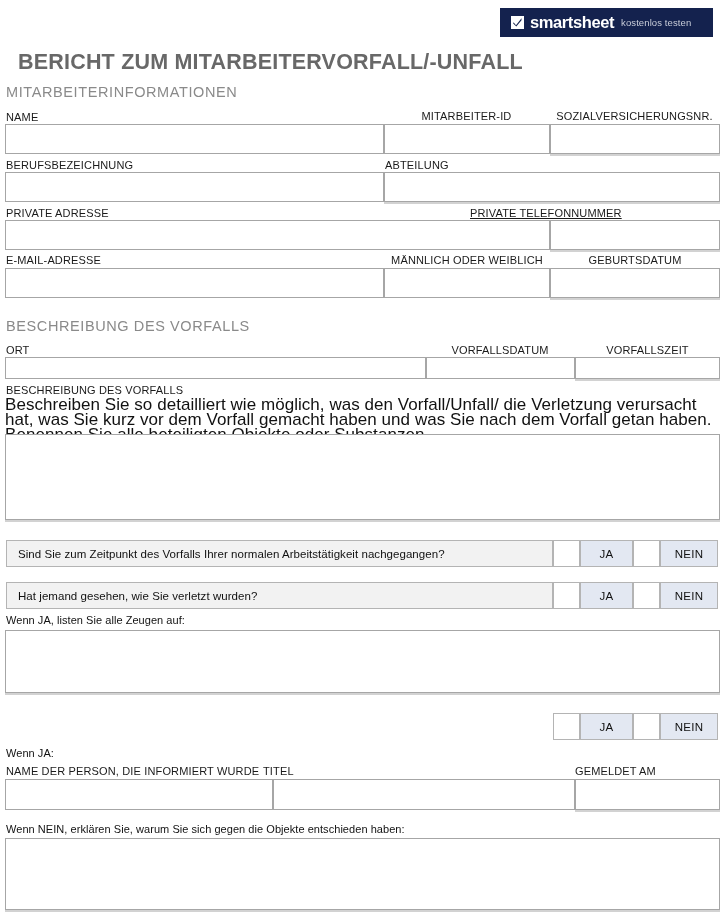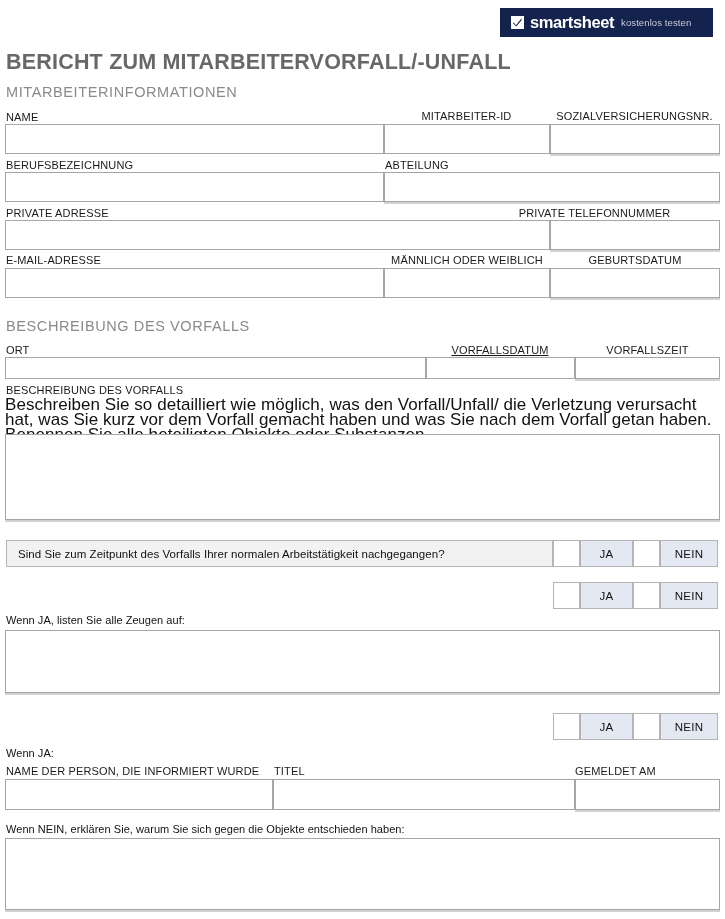--- a/index.html
+++ b/index.html
@@ -43,21 +43,21 @@
   .logo-tag {
     color: #c9cdd9;
     font-size: 9.5px;
     margin-left: 7px;
     letter-spacing: 0.1px;
   }
 
   
   .doc-title {
     position: absolute;
-    left: 6px; top: 50px;
+    left: 18px; top: 50px;
     font-size: 21.5px;
     font-weight: bold;
     color: #686868;
     letter-spacing: 0.2px;
     white-space: nowrap;
   }
   .section-title {
     position: absolute;
     left: 6px;
     font-size: 14.5px;
@@ -72,21 +72,21 @@
   
   .fld-label {
     position: absolute;
     font-size: 11px;
     color: #1a1a1a;
     letter-spacing: 0.15px;
     white-space: nowrap;
     line-height: 12px;
   }
   .fld-label.center { text-align: center; }
-  .fld-label.right  { text-align: center; }
+  .fld-label.right  { text-align: left; text-decoration: underline; }
 
   .box {
     position: absolute;
     background: #ffffff;
     border: 1px solid #a6a6a6;
   }
   .box.shadow { box-shadow: 0 2px 0 0 #d2d2d2; }
 
   .note {
     position: absolute;
@@ -172,21 +172,21 @@
 <div class="fld-label center" style="left:384px; top:254px; width:166px;">MÄNNLICH ODER WEIBLICH</div>
 <div class="fld-label center" style="left:550px; top:254px; width:170px;">GEBURTSDATUM</div>
 
 <div class="box" style="left:5px; top:268px; width:379px; height:30px;"></div>
 <div class="box" style="left:384px; top:268px; width:166px; height:30px;"></div>
 <div class="box shadow" style="left:550px; top:268px; width:170px; height:30px;"></div>
 
 <div class="section-title" id="sec-incident">BESCHREIBUNG DES VORFALLS</div>
 
 <div class="fld-label" style="left:6px; top:344px;">ORT</div>
-<div class="fld-label center" style="left:426px; top:344px; width:148px;text-decoration:underline;">VORFALLSDATUM</div>
+<div class="fld-label center" style="left:426px; top:344px; width:148px;">VORFALLSDATUM</div>
 <div class="fld-label center" style="left:575px; top:344px; width:145px;">VORFALLSZEIT</div>
 
 <div class="box" style="left:5px; top:357px; width:421px; height:22px;"></div>
 <div class="box" style="left:426px; top:357px; width:149px; height:22px;"></div>
 <div class="box shadow" style="left:575px; top:357px; width:145px; height:22px;"></div>
 
 <div class="fld-label" style="left:6px; top:384px;">BESCHREIBUNG DES VORFALLS</div>
 <div class="note" style="left:5px; top:397px; width:715px;">
   <span>Beschreiben Sie so detailliert wie möglich, was den Vorfall/Unfall/ die Verletzung verursacht hat, was Sie kurz vor dem Vorfall</span>
   <span>gemacht haben und was Sie nach dem Vorfall getan haben.  Benennen Sie alle beteiligten Objekte oder Substanzen.</span>
@@ -196,40 +196,41 @@
 
 <div class="qrow" style="left:6px; top:540px; width:713px;">
   <div class="q-text">Sind Sie zum Zeitpunkt des Vorfalls Ihrer normalen Arbeitstätigkeit nachgegangen?</div>
   <div class="q-check q-check-1"></div>
   <div class="q-opt q-opt-ja">JA</div>
   <div class="q-check q-check-2"></div>
   <div class="q-opt q-opt-nein">NEIN</div>
 </div>
 
 <div class="qrow" style="left:6px; top:582px; width:713px;">
+  <div class="q-text">Hat jemand gesehen, wie Sie verletzt wurden?</div>
   <div class="q-check q-check-1"></div>
   <div class="q-opt q-opt-ja">JA</div>
   <div class="q-check q-check-2"></div>
   <div class="q-opt q-opt-nein">NEIN</div>
 </div>
 
 <div class="note note-sm" style="left:6px; top:613px;">Wenn JA, listen Sie alle Zeugen auf:</div>
 <div class="box shadow" style="left:5px; top:630px; width:715px; height:63px;"></div>
 
 <div class="qrow" style="left:6px; top:713px; width:713px;">
   <div class="q-check q-check-1"></div>
   <div class="q-opt q-opt-ja">JA</div>
   <div class="q-check q-check-2"></div>
   <div class="q-opt q-opt-nein">NEIN</div>
 </div>
 
 <div class="note note-sm" style="left:6px; top:746px;">Wenn JA:</div>
 
 <div class="fld-label" style="left:6px; top:765px;">NAME DER PERSON, DIE INFORMIERT WURDE</div>
-<div class="fld-label" style="left:274px; top:765px;">TITEL</div>
+<div class="fld-label" style="left:263px; top:765px;">TITEL</div>
 <div class="fld-label" style="left:575px; top:765px;">GEMELDET AM</div>
 
 <div class="box" style="left:5px; top:779px; width:268px; height:31px;"></div>
 <div class="box" style="left:273px; top:779px; width:302px; height:31px;"></div>
 <div class="box shadow" style="left:575px; top:779px; width:145px; height:31px;"></div>
 
 <div class="note note-sm" style="left:6px; top:822px;">Wenn NEIN, erklären Sie, warum Sie sich gegen die Objekte entschieden haben:</div>
 <div class="box shadow" style="left:5px; top:838px; width:715px; height:72px;"></div>
 
 </body></html>

